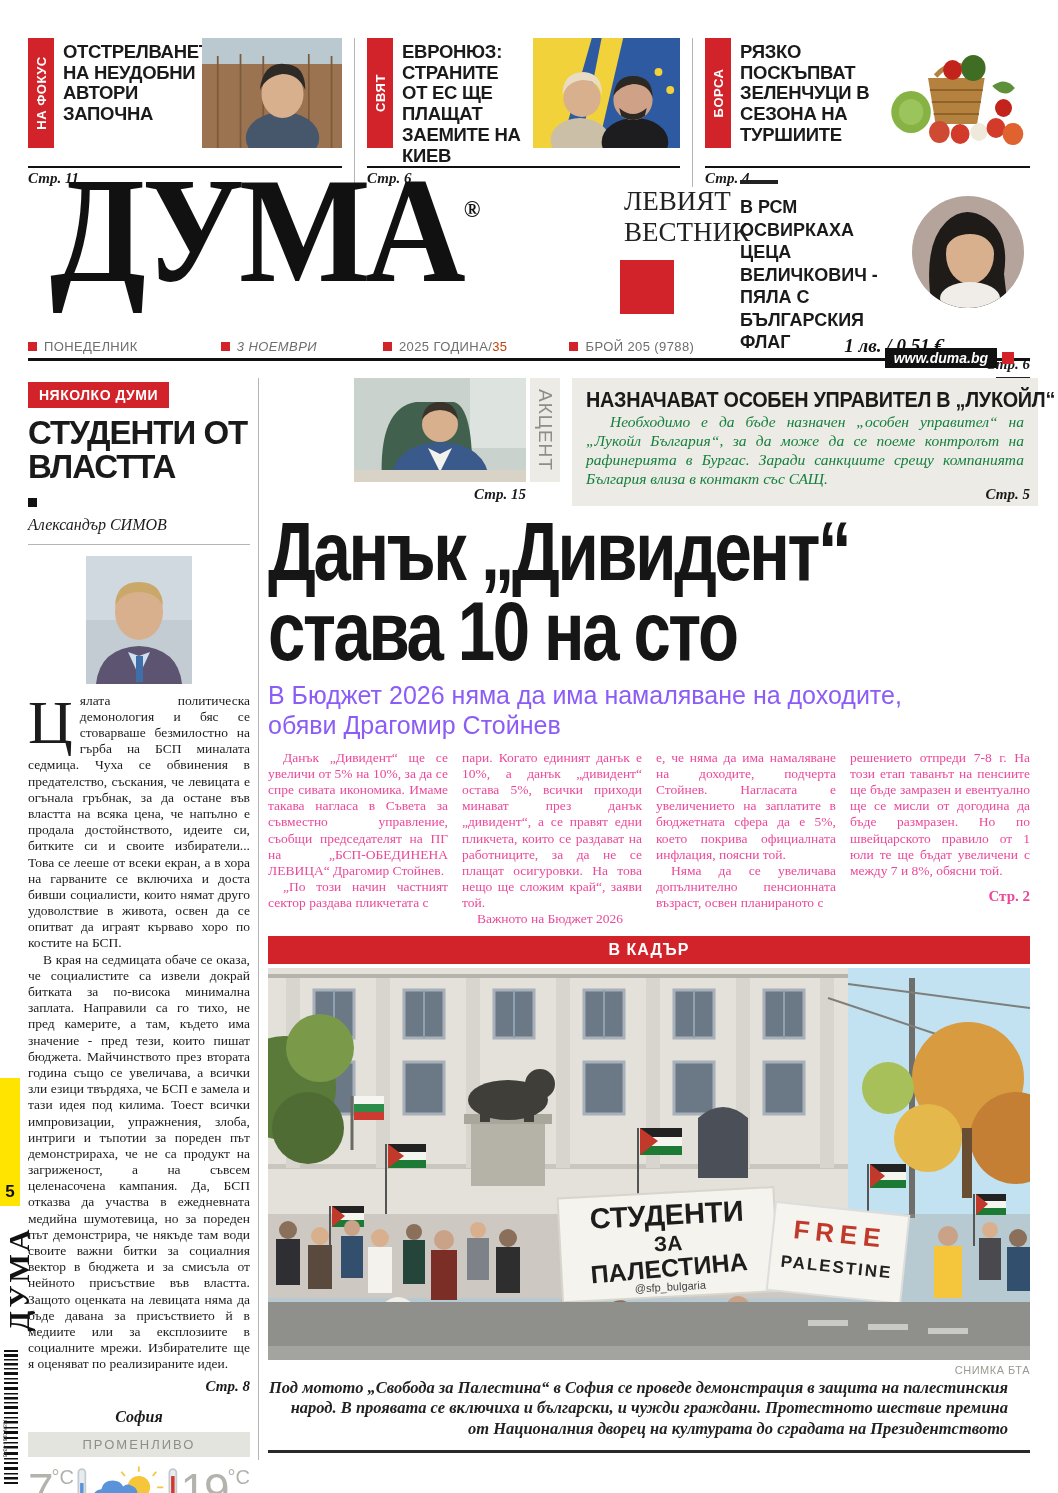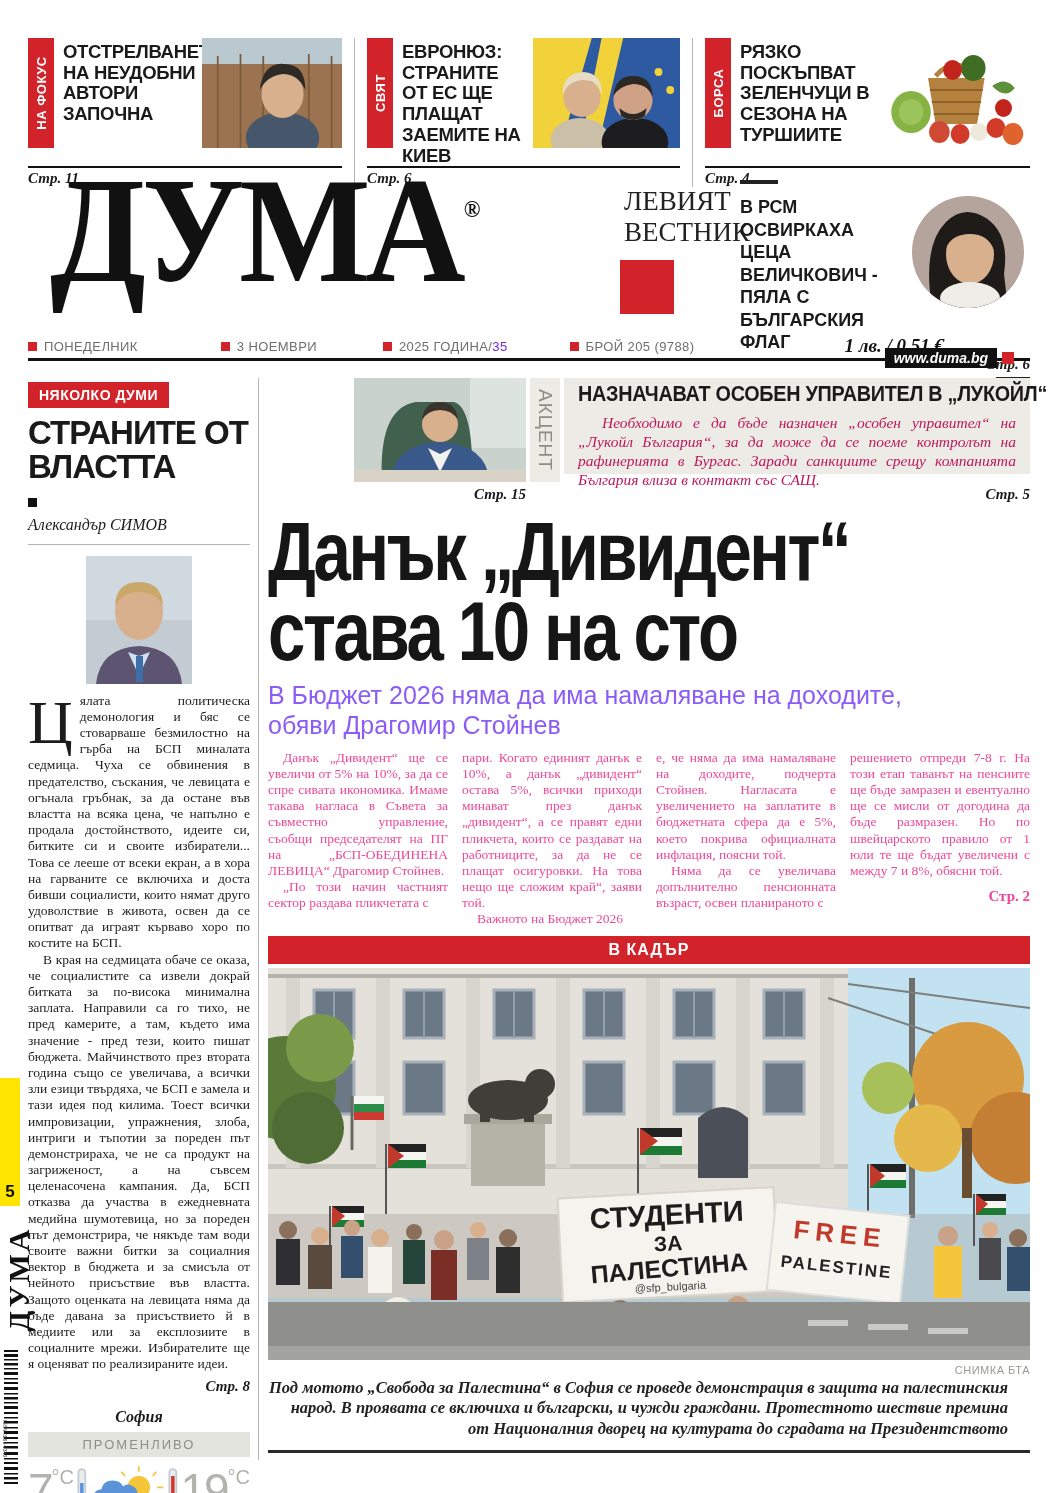--- a/index.html
+++ b/index.html
@@ -36,21 +36,21 @@
   .m-photo { width:112px; height:112px; border-radius:50%; overflow:hidden; flex:none; margin-left:4px; }
   .m-photo svg { display:block; width:112px; height:112px; }
   .m-page { text-align:right; font-family:"Liberation Serif", serif; font-style:italic; font-weight:bold; font-size:15px; margin-top:2px; }
   .m-underline { width:34px; height:3px; background:#222; margin:4px 0 0 auto; }
 
   
   .dateline { position:absolute; left:28px; top:336px; width:1002px; height:20px; display:flex; align-items:center;
               font-size:13px; color:#6e6e6e; letter-spacing:.4px; }
   .dl-item { display:flex; align-items:center; }
   .sq { width:9px; height:9px; background:#d2232a; margin-right:7px; flex:none; }
-  .dl-red { color:#6d28d9; }
+  .dl-red { color:#c2410c; }
   .dl-price { font-family:"Liberation Serif", serif; font-style:italic; font-weight:bold; font-size:19px; color:#111; letter-spacing:0; }
   .top-rule { position:absolute; left:28px; top:358px; width:1002px; height:3px; background:#111; }
   .site-box { position:absolute; right:16px; top:-10px; display:flex; align-items:center; }
   .site-label { background:#111; color:#fff; font-style:italic; font-weight:bold; font-size:14px; padding:2px 9px; }
   .site-sq { width:12px; height:12px; background:#d2232a; margin-left:5px; }
 
   
   .vdiv { position:absolute; left:258px; top:378px; width:1px; height:1082px; background:#b5b5b5; }
 
   
@@ -82,23 +82,23 @@
   
   .main { position:absolute; left:268px; top:378px; width:762px; }
   .row1 { position:relative; height:128px; }
   .mmc { position:absolute; left:0; top:0; width:258px; height:104px; }
   .mmc-photo { position:absolute; right:0; top:0; width:172px; height:104px; }
   .mmc-titles { position:absolute; left:0; top:1px; z-index:2; }
   .mmc-titles div { background:#fff; display:table; font-weight:bold; font-size:18px; line-height:1.22; padding:1px 5px 1px 0; letter-spacing:-.3px; }
   .mmc-page { position:absolute; right:0; top:108px; font-family:"Liberation Serif", serif; font-style:italic; font-weight:bold; font-size:15px; }
   .ak-label { position:absolute; left:262px; top:0; width:30px; height:104px; background:#ecebe6; }
   .ak-label span { position:absolute; left:50%; top:50%; transform:translate(-50%,-50%) rotate(90deg); color:#8e8e88; font-size:19px; letter-spacing:1px; white-space:nowrap; }
-  .ak-box { position:absolute; left:296px; top:0; width:466px; height:96px; background:#ecebe6; padding:3px 14px 0; }
+  .ak-box { position:absolute; left:304px; top:0; width:466px; height:128px; background:#ecebe6; padding:9px 14px 0; }
   .ak-title { font-weight:bold; font-size:22px; white-space:nowrap; transform:scaleX(.9); transform-origin:left top; letter-spacing:-.3px; }
-  .ak-text { font-family:"Liberation Serif", serif; font-style:italic; font-size:15.5px; line-height:1.22; text-align:justify; text-indent:24px; margin-top:7px; color:#be185d; }
+  .ak-text { font-family:"Liberation Serif", serif; font-style:italic; font-size:15.5px; line-height:1.22; text-align:justify; text-indent:24px; color:#15803d; }
   .ak-page { position:absolute; right:0; top:108px; font-family:"Liberation Serif", serif; font-style:italic; font-weight:bold; font-size:15px; }
 
   .lead-hl { margin-top:6px; font-weight:bold; font-size:84px; line-height:.95; letter-spacing:-3px;
              transform:scaleX(.8); transform-origin:left top; white-space:nowrap; color:#161616; }
   .lead-sub { margin-top:8px; font-size:25px; line-height:1.2; width:640px; color:#8b5cf6; }
   .lead-cols { margin-top:10px; display:flex; gap:14px; font-family:"Liberation Serif", serif; font-size:13.5px; line-height:1.2; text-align:justify; color:#ec4899; }
   .lead-cols .col { width:180px; flex:none; }
   .lead-cols p.ind { text-indent:15px; }
   .lead-page { text-align:right; font-family:"Liberation Serif", serif; font-weight:bold; font-size:15px; margin-top:8px; }
 
@@ -222,21 +222,21 @@
       <div class="m-page">Стр. 6</div>
       <div class="m-underline"></div>
     </div>
   </div>
 
   <div class="dateline">
     <div class="dl-item" style="margin-right:83px;">
         <span class="sq"></span>
         <span>ПОНЕДЕЛНИК</span>
       </div>
-    <div class="dl-item" style="margin-right:66px;">
+    <div class="dl-item" style="margin-right:66px;font-style:italic;">
         <span class="sq"></span>
         <span>3 НОЕМВРИ</span>
       </div>
     <div class="dl-item" style="margin-right:62px;">
         <span class="sq"></span>
         <span>2025 ГОДИНА/</span>
         <span class="dl-red">35</span>
       </div>
     <div class="dl-item">
         <span class="sq"></span>
@@ -288,21 +288,21 @@
           <rect x="2" y="123" width="14" height="1.5"></rect>
           <rect x="2" y="127" width="14" height="2.5"></rect>
           <rect x="2" y="132" width="14" height="2"></rect>
       </g>
       <text x="1" y="70" font-size="5" fill="#333" transform="rotate(90 1 70)">ISSN 0861-1343</text>
     </svg>
   </div>
 
   <div class="leftcol">
     <div class="op-label">НЯКОЛКО ДУМИ</div>
-    <div class="op-title">СТРАНИТЕ ОТ ВЛАСТТА</div>
+    <div class="op-title">СТУДЕНТИ ОТ ВЛАСТТА</div>
     <div class="op-bullet"></div>
     <div class="op-author">Александър СИМОВ</div>
     <div class="op-hr"></div>
     <svg class="op-photo" viewBox="0 0 106 128">
       <rect width="106" height="128" fill="#cfd9df"></rect>
       <rect y="64" width="106" height="64" fill="#c2ccd2"></rect>
       <path d="M10 128 Q14 92 53 90 Q92 92 96 128 Z" fill="#5c5470"></path>
       <polygon points="42,96 53,120 64,96 53,100" fill="#cfe0ee"></polygon>
       <rect x="50" y="100" width="7" height="26" fill="#3f6fa8"></rect>
       <ellipse cx="53" cy="56" rx="24" ry="28" fill="#d9b08e"></ellipse>

